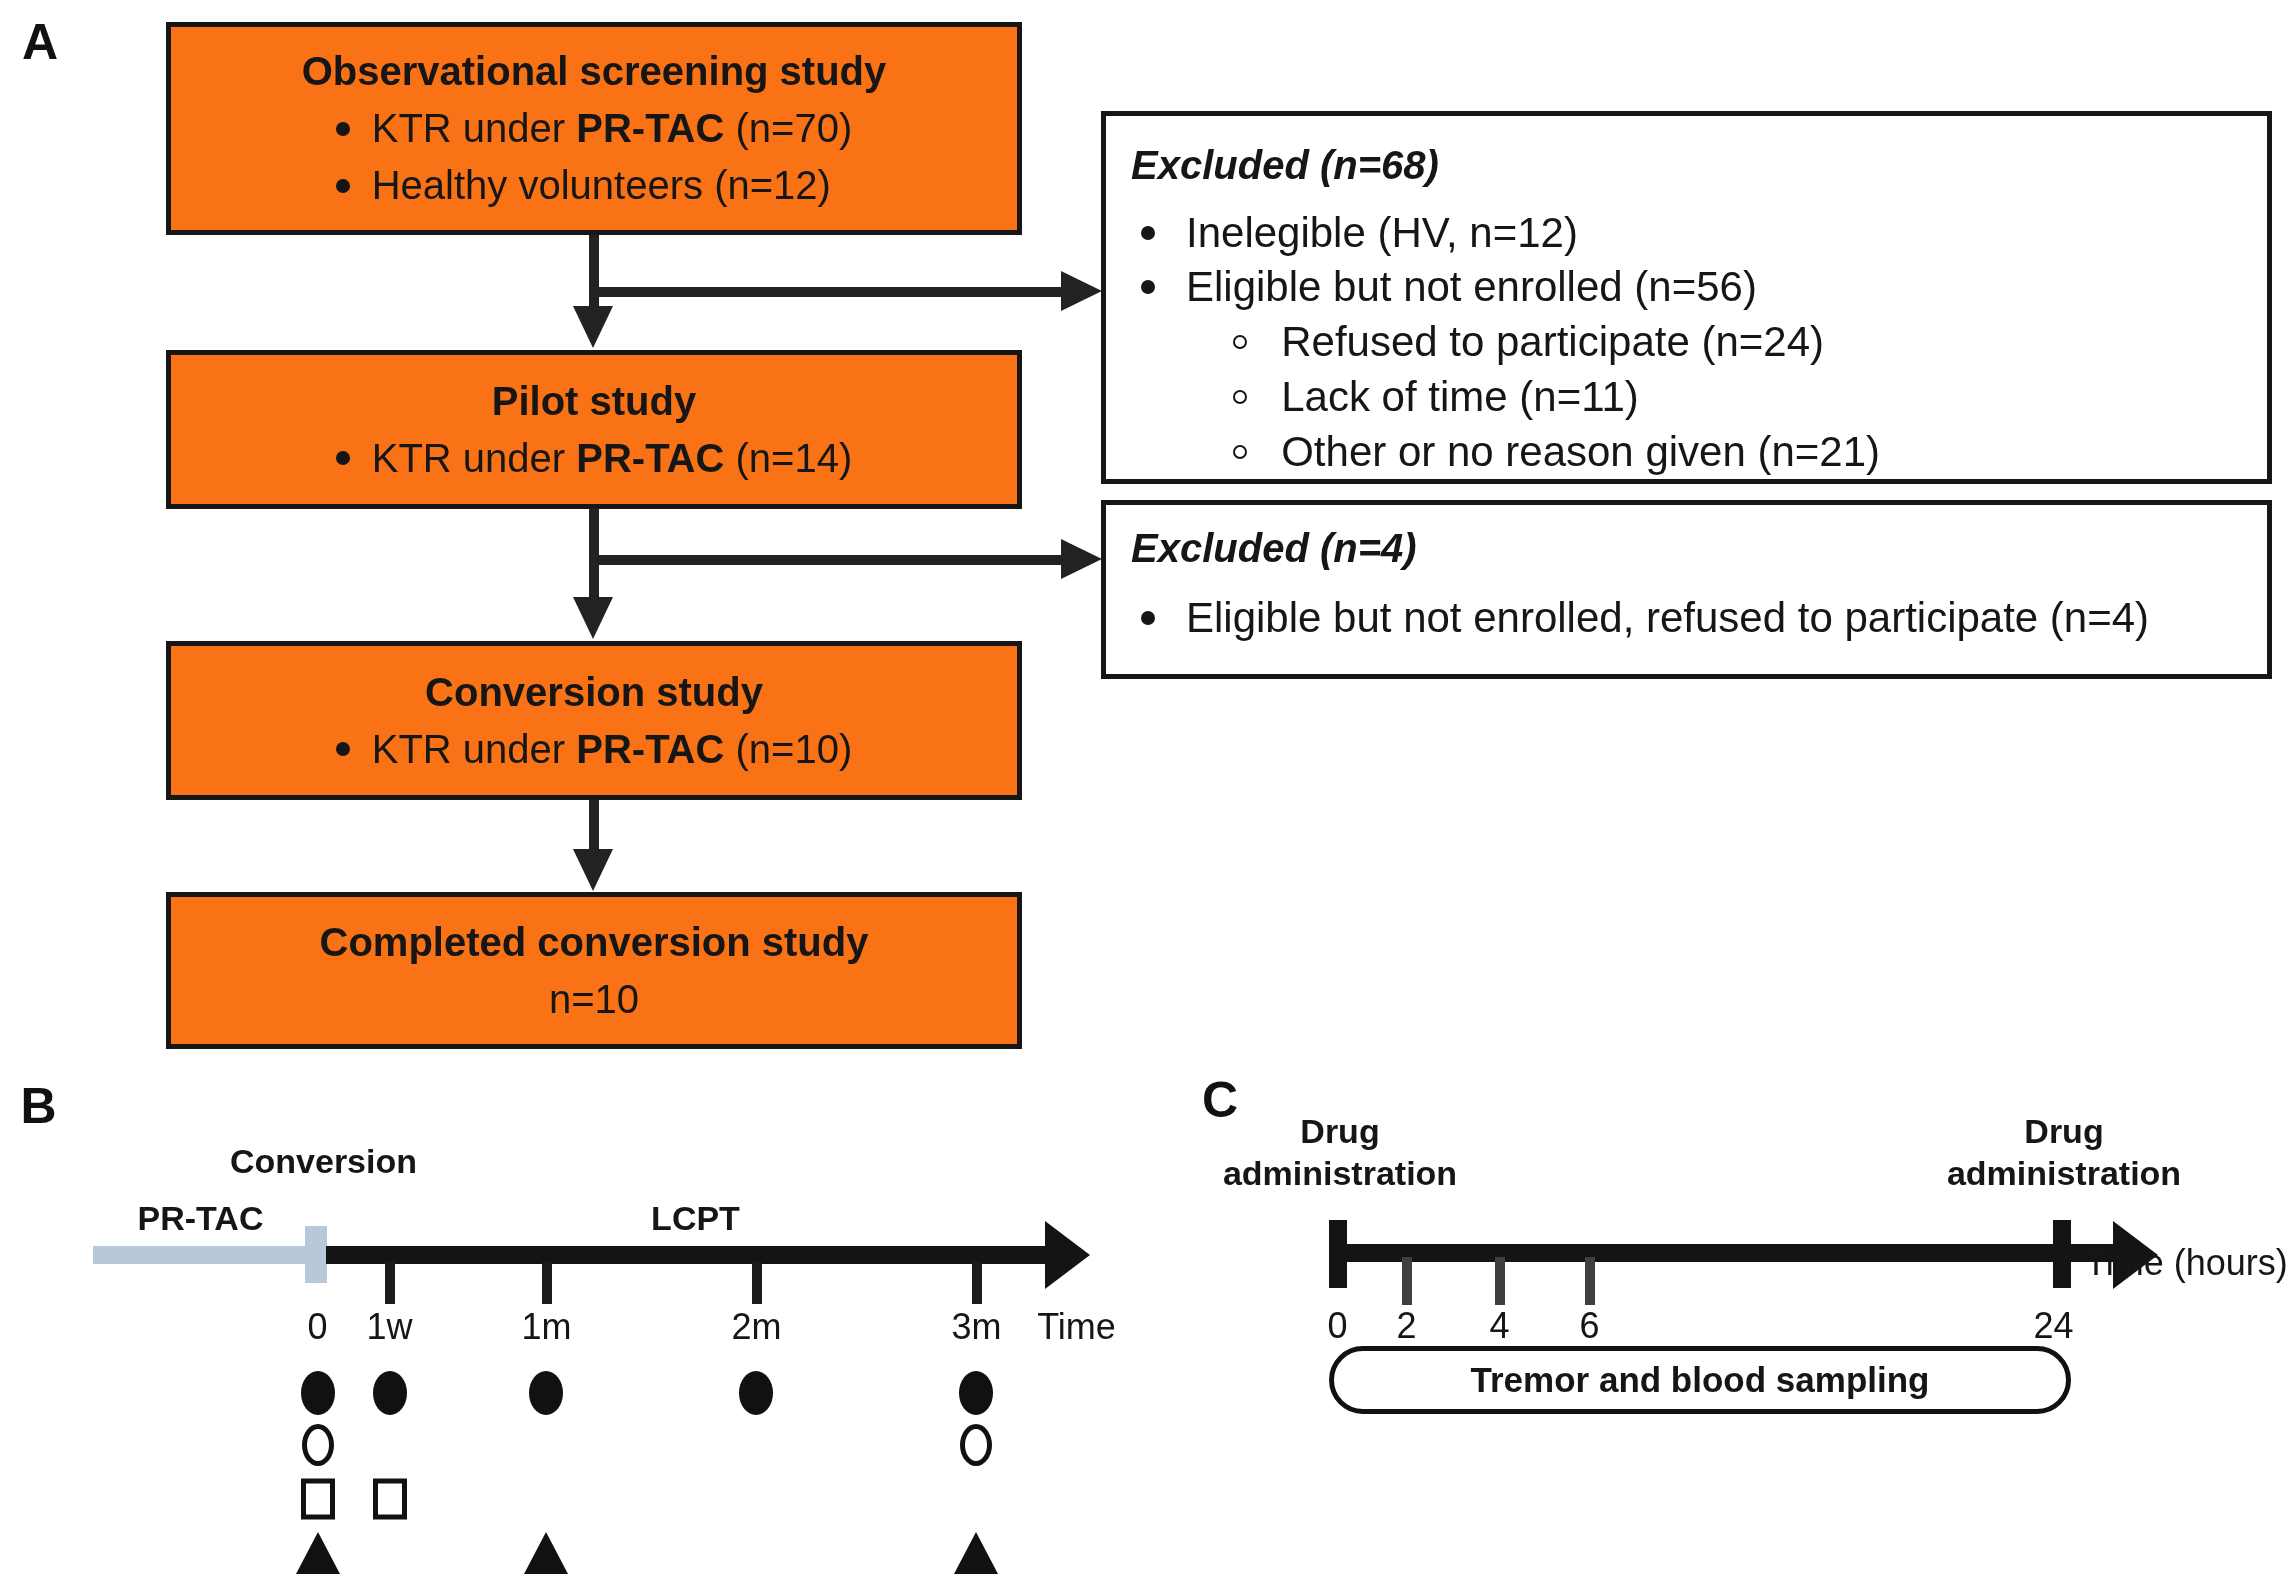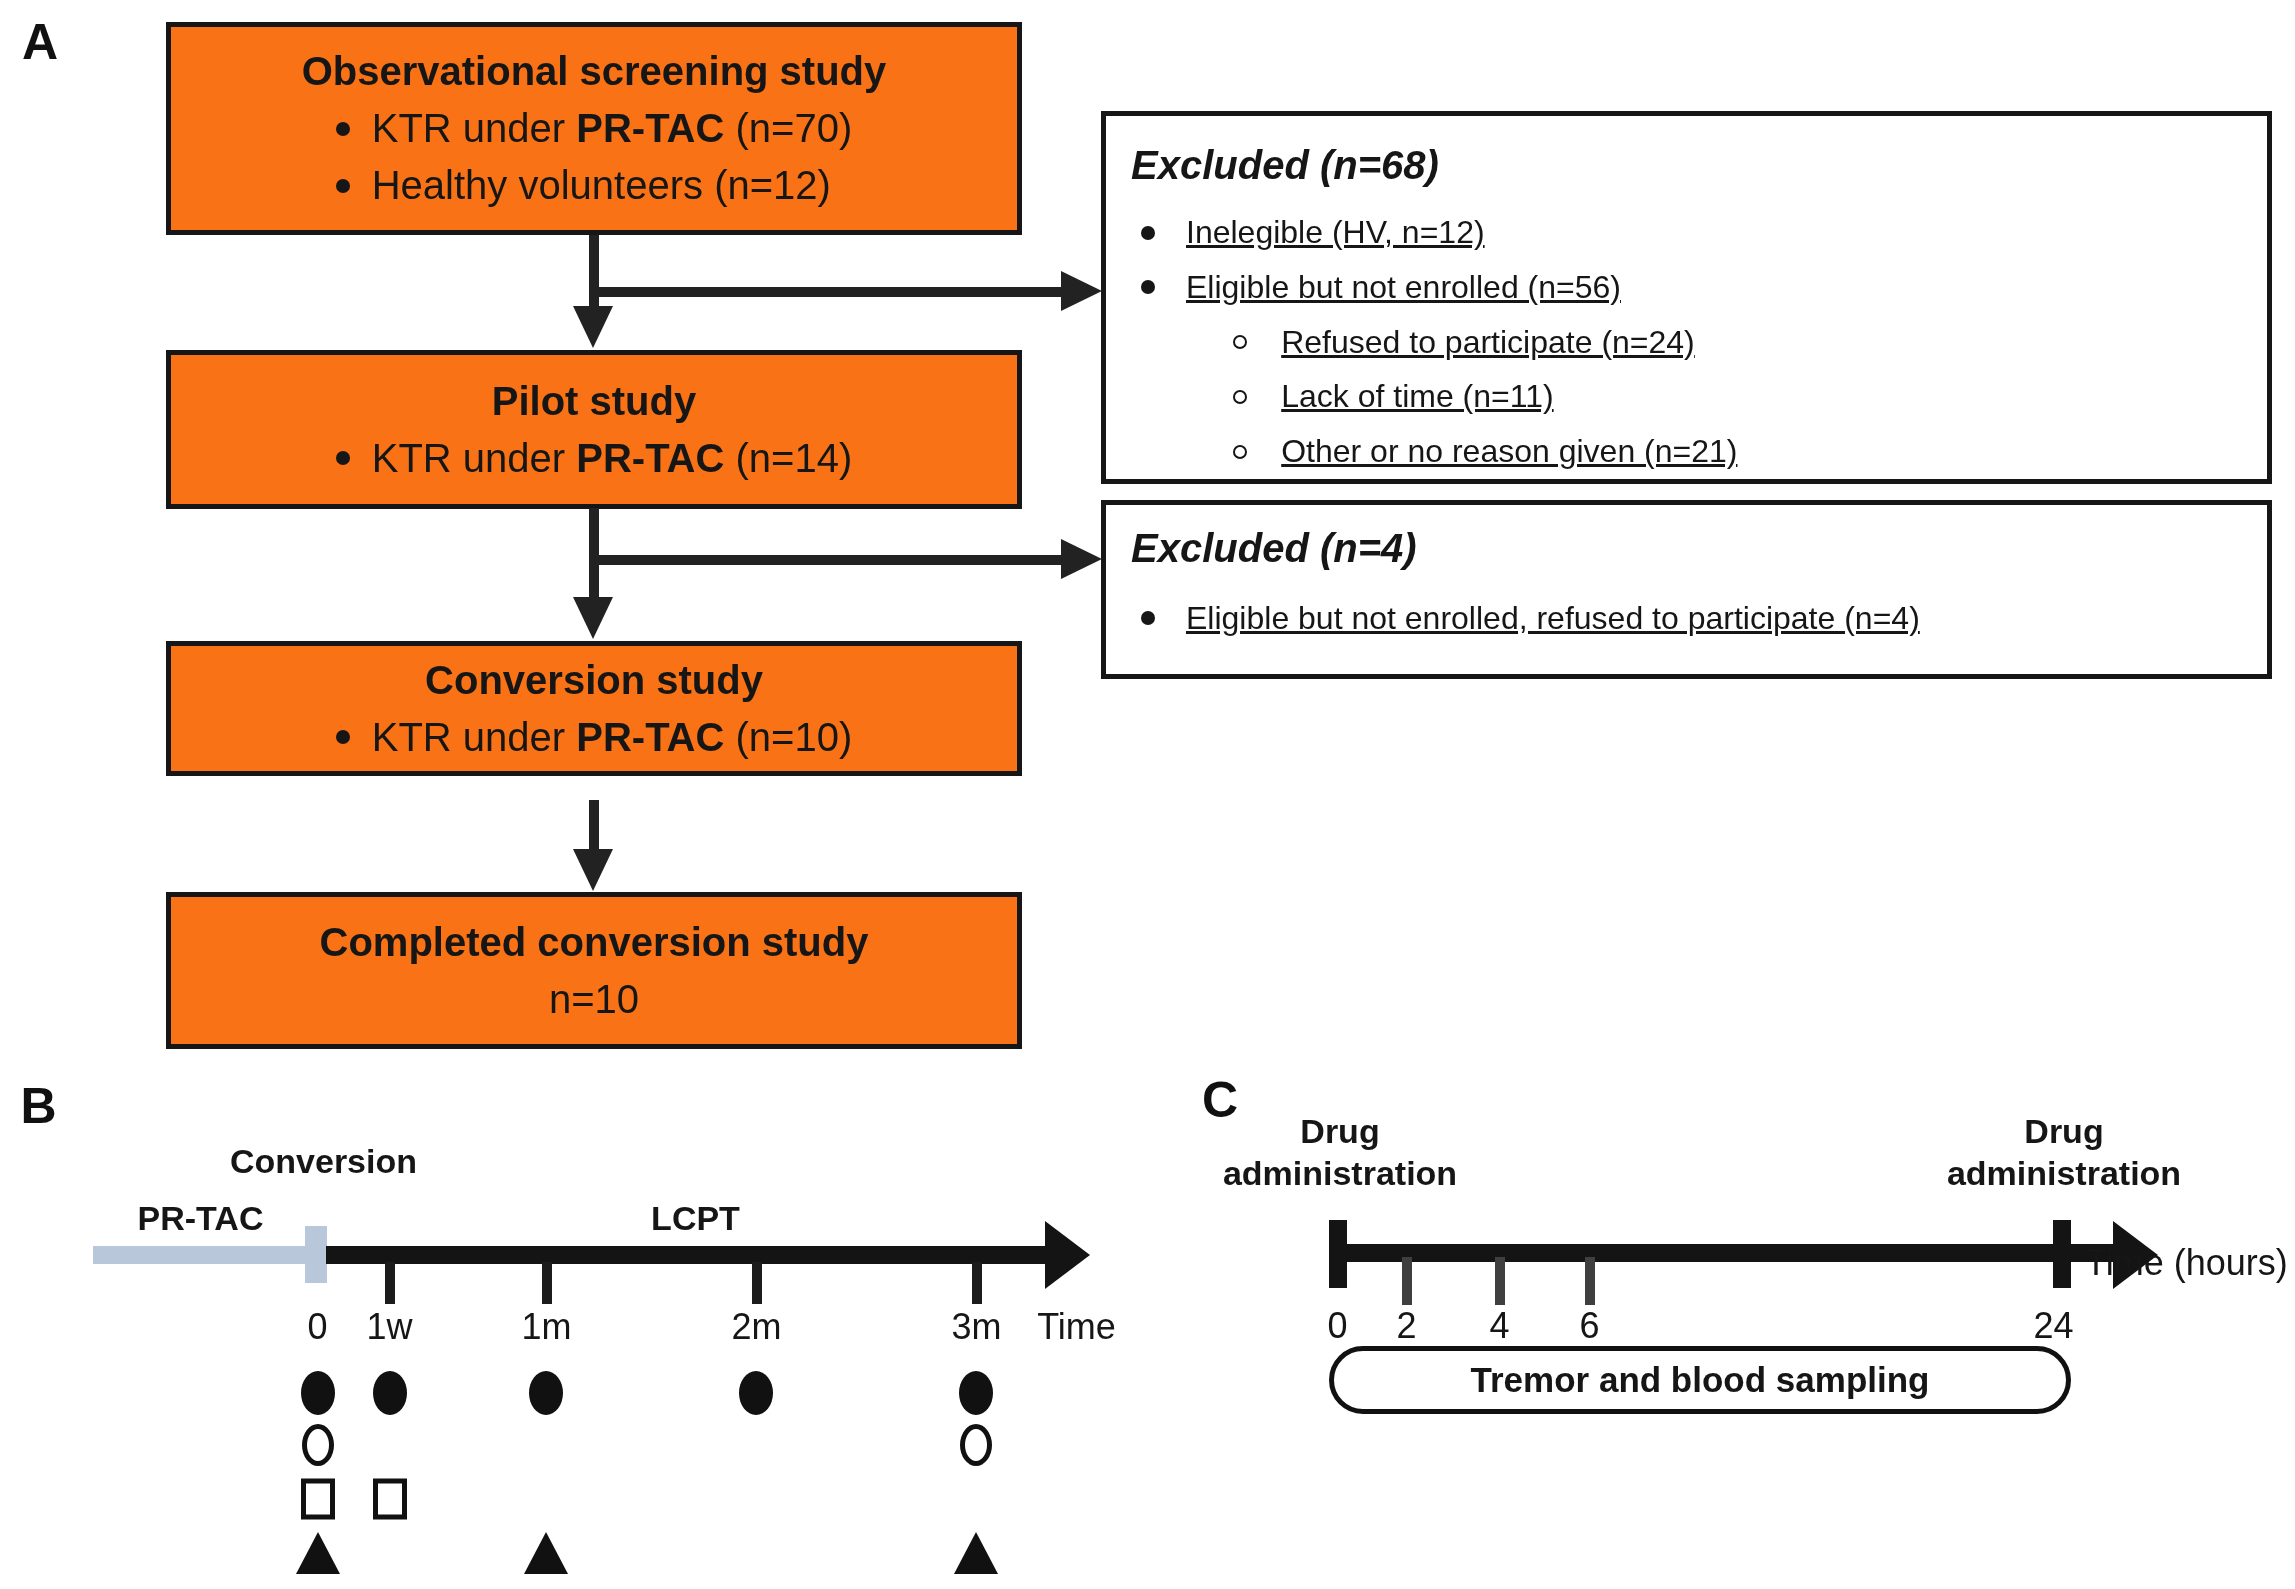--- a/index.html
+++ b/index.html
@@ -13,31 +13,31 @@
         display:flex;flex-direction:column;justify-content:center;align-items:center;}
   .fbox-title{font-size:40px;font-weight:bold;line-height:57px;text-align:center;white-space:nowrap;}
   .fbox-sub{font-size:40px;line-height:57px;text-align:center;}
   .fbox-bullets{display:flex;flex-direction:column;align-items:flex-start;}
   .brow{display:flex;align-items:center;line-height:57px;height:57px;white-space:nowrap;}
   .bdot{width:14px;height:14px;border-radius:50%;background:#161616;margin-right:22px;flex:0 0 auto;}
   .btext{font-size:40px;}
   .bstrong{font-weight:bold;}
   #boxA1{left:166px;top:22px;width:856px;height:213px;}
   #boxA2{left:166px;top:350px;width:856px;height:159px;}
-  #boxA3{left:166px;top:641px;width:856px;height:135px;}
+  #boxA3{left:166px;top:641px;width:856px;height:159px;}
   #boxA4{left:166px;top:892px;width:856px;height:157px;}
 
   
   .exbox{position:absolute;background:#fff;border:5.1px solid #161616;box-sizing:border-box;
          display:flex;flex-direction:column;}
   #exc1{left:1101px;top:111px;width:1171px;height:373px;padding-top:19px;}
   #exc2{left:1101px;top:500px;width:1171px;height:179px;padding-top:13px;}
   .ex-title{font-size:40px;font-weight:bold;line-height:60px;height:60px;padding-left:25px;margin-bottom:10.2px;white-space:nowrap;font-style:italic;}
   .ex-row{display:flex;align-items:center;height:60px;white-space:nowrap;}
-  .ex-row .t{font-size:32px;text-decoration:underline;}
+  .ex-row .t{font-size:42px;}
   .ex-dot{width:14px;height:14px;border-radius:50%;background:#161616;flex:0 0 auto;}
   .lvl1 .ex-dot{margin-left:35px;margin-right:31px;}
   .lvl2 .ex-dot{margin-left:127px;margin-right:34px;background:transparent;border:2.9px solid #161616;width:10.2px;height:10.2px;}
 
   
   .vline{position:absolute;width:9.5px;background:#222;}
   .hline{position:absolute;height:9.5px;background:#222;}
   .head-down{position:absolute;width:0;height:0;border-left:20.4px solid transparent;
              border-right:20.4px solid transparent;border-top:42px solid #222;}
   .head-right{position:absolute;width:0;height:0;border-top:20.4px solid transparent;

